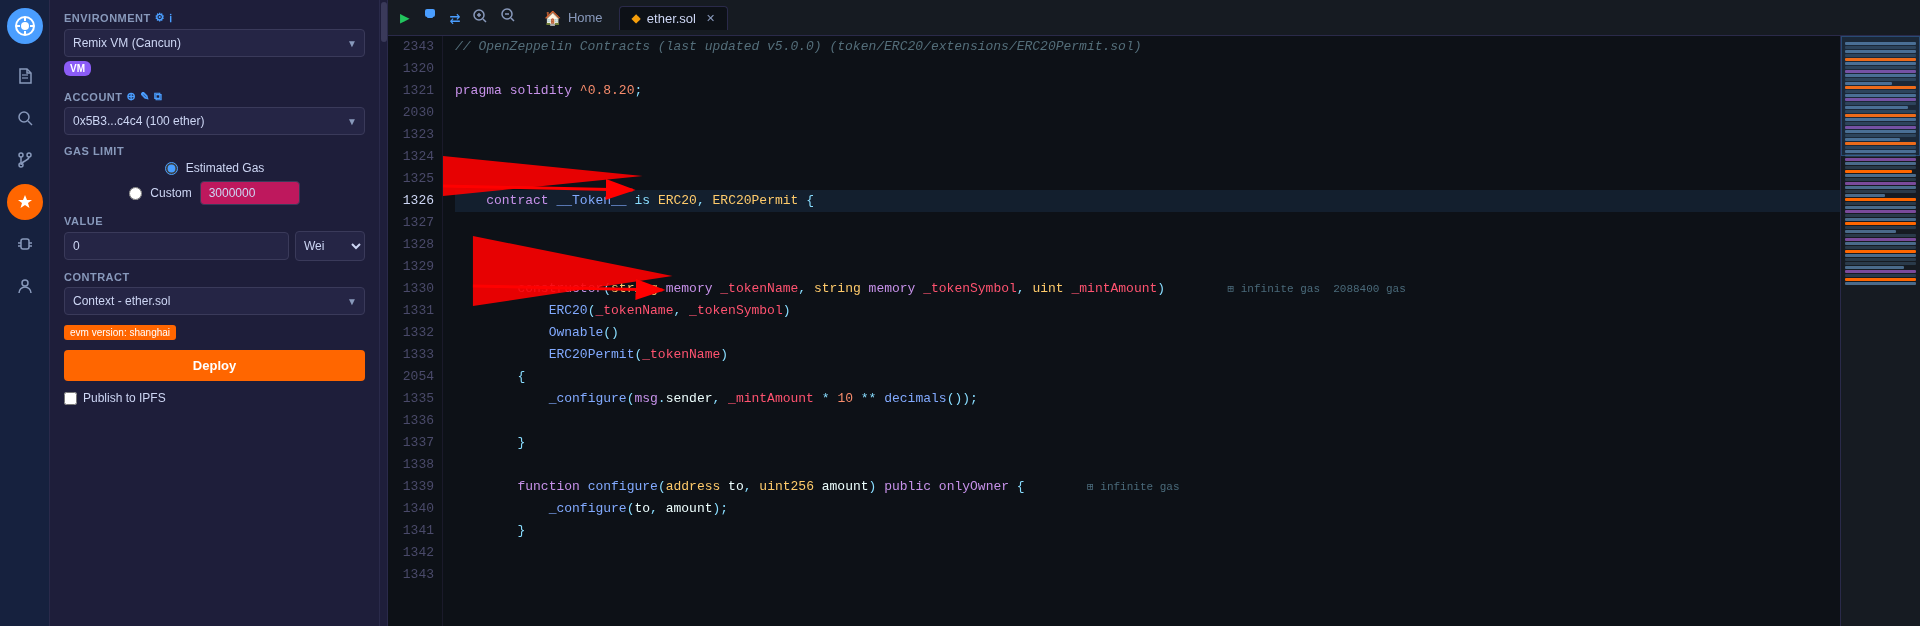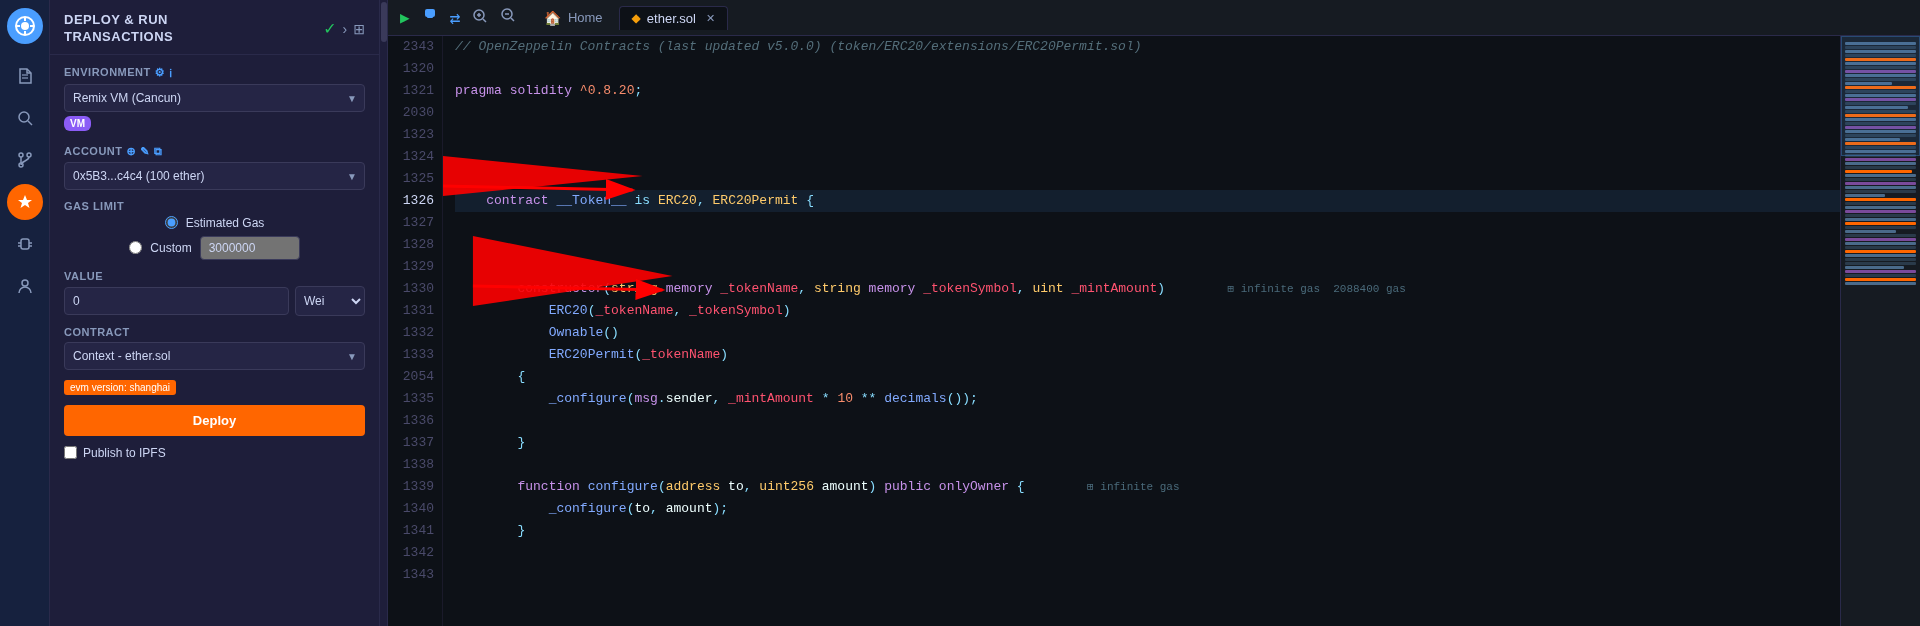--- a/index.html
+++ b/index.html
@@ -144,21 +144,21 @@
     .radio-item input[type="radio"] {
       accent-color: #4a9eff;
       cursor: pointer;
     }
     .radio-item label {
       color: #cdd6f4;
       font-size: 12px;
       cursor: pointer;
     }
     .gas-custom-input {
-      background: #737373;
+      background: #be185d;
       border: 1px solid #3a3a5a;
       border-radius: 4px;
       color: #cdd6f4;
       padding: 4px 8px;
       font-size: 12px;
       width: 100px;
     }
     .value-row {
       display: flex;
       gap: 6px;
@@ -420,33 +420,20 @@
   </div>
   <div class="icon-btn">
     <svg width="18" height="18" viewBox="0 0 18 18" fill="none">
       <circle cx="9" cy="6" r="3" stroke="#8899bb" stroke-width="1.5"></circle>
       <path d="M3 16c0-3.3 2.7-6 6-6s6 2.7 6 6" stroke="#8899bb" stroke-width="1.5" fill="none"></path>
     </svg>
   </div>
 </div>
 
 <div class="deploy-panel">
-  <div class="deploy-header">
-    <div style="display:flex; align-items:center; justify-content:space-between;">
-      <h2>
-        <span>DEPLOY &amp; RUN</span><br>
-        <span>TRANSACTIONS</span>
-      </h2>
-      <div style="display:flex; gap:6px; align-items:center;">
-        <span style="color:#22c55e; font-size:16px;">✓</span>
-        <span style="color:#8899bb; font-size:14px;">›</span>
-        <span style="color:#8899bb; font-size:14px;">⊞</span>
-      </div>
-    </div>
-  </div>
 
   <div class="panel-content">
 
     <div>
       <div class="section-label">
         <span>ENVIRONMENT</span>
         <span style="color:#4a9eff;">⚙</span>
         <span style="color:#4a9eff;">ℹ</span>
       </div>
       <div class="select-wrapper">

